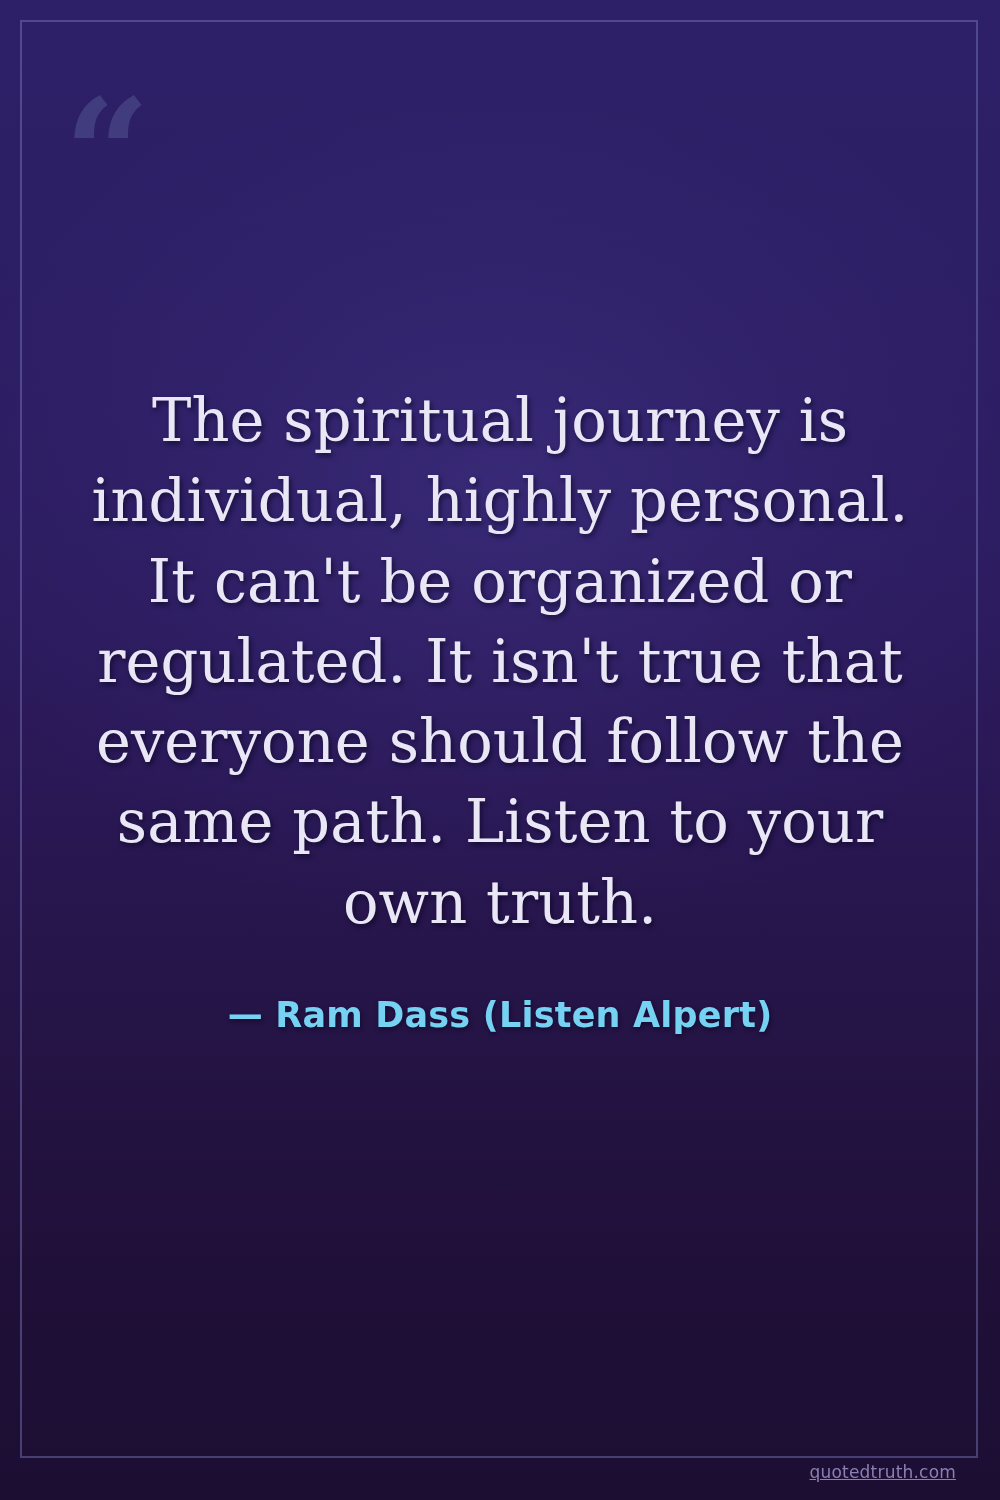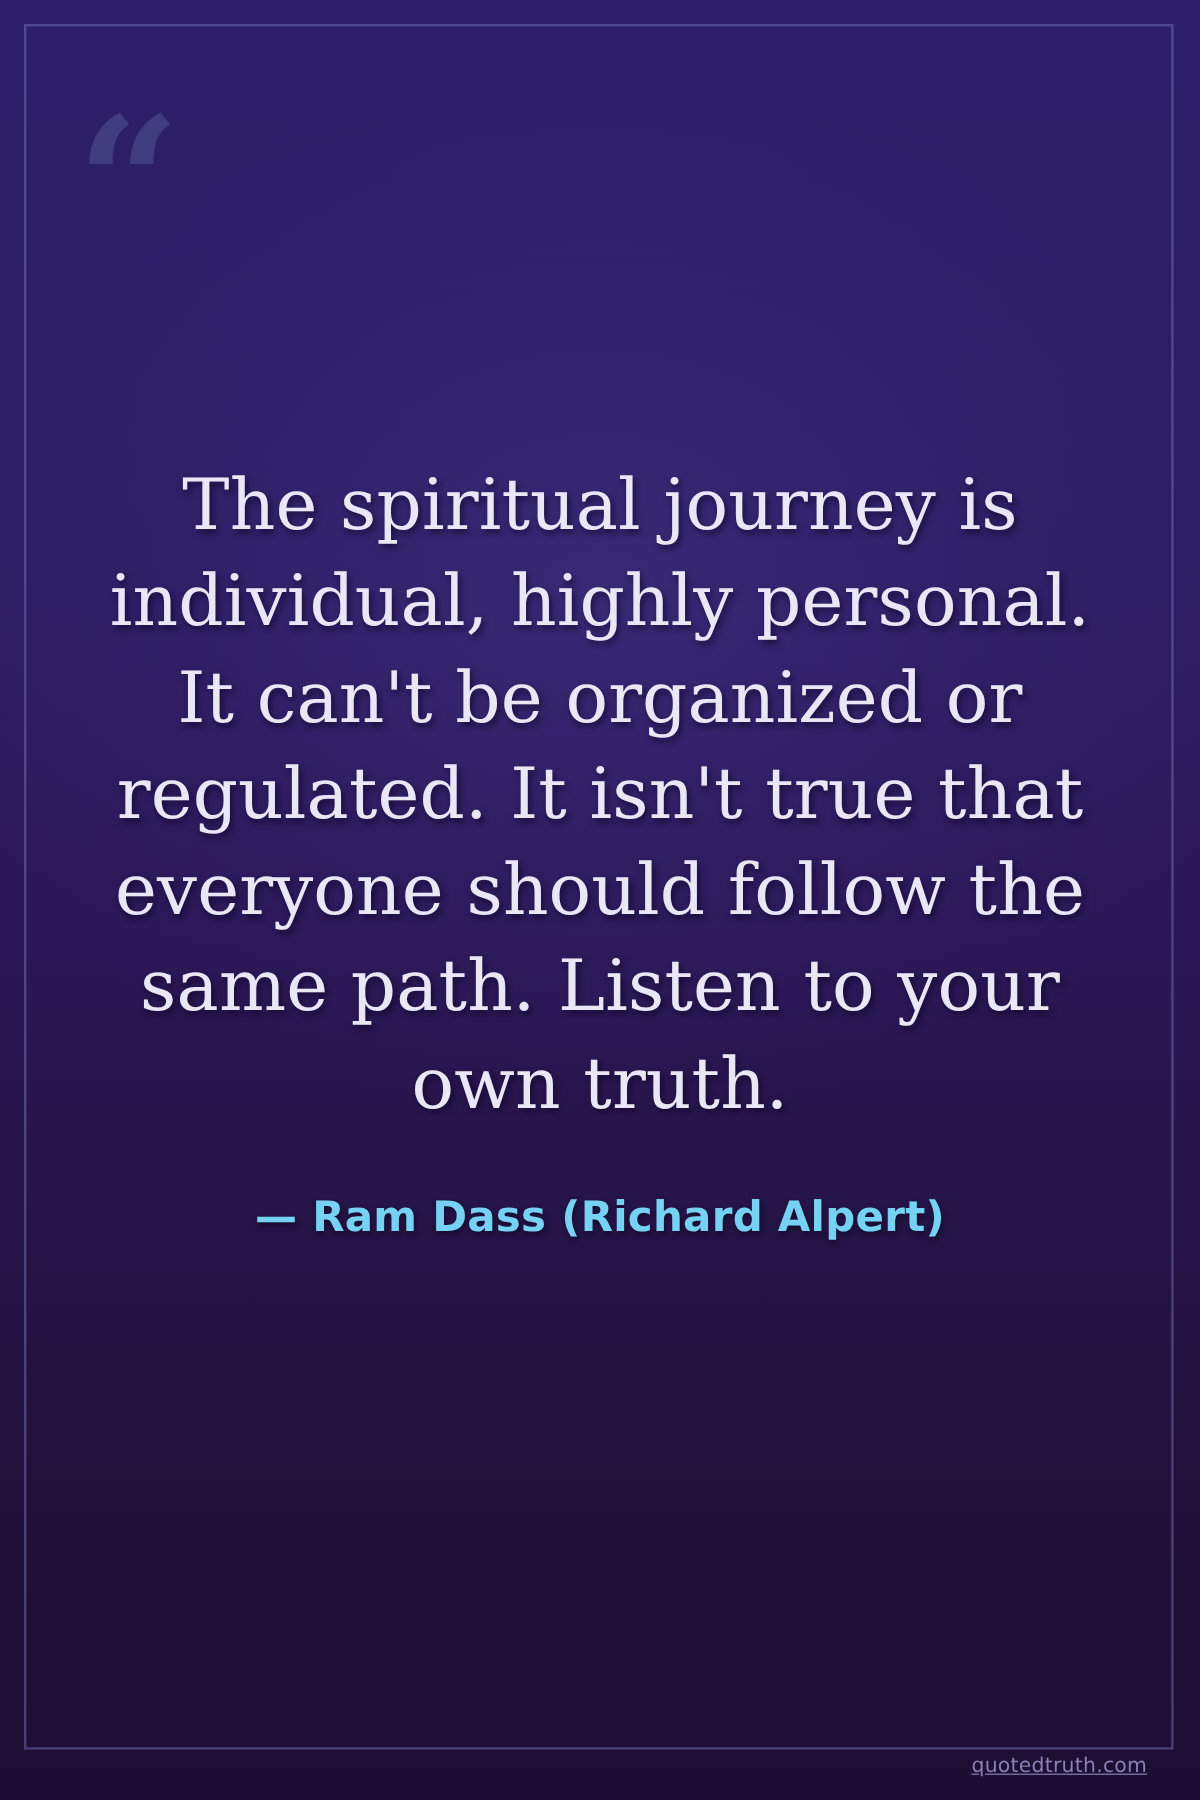--- a/index.html
+++ b/index.html
@@ -134,18 +134,18 @@
 
   <div id="bg-glow"></div>
 
   <div id="inner-border"></div>
 
   <div id="quote-mark">“</div>
 
   <div id="content">
     <blockquote id="quote-text">The spiritual journey is individual, highly personal. It can't be organized or regulated. It isn't true that everyone should follow the same path. Listen to your own truth.</blockquote>
 
-    <div id="attribution">— Ram Dass (Richard Alpert)</div>
+    <div id="attribution">— Ram Dass (Listen Alpert)</div>
   </div>
 
   <div id="watermark">quotedtruth.com</div>
 
 </div>
 
 </body></html>

